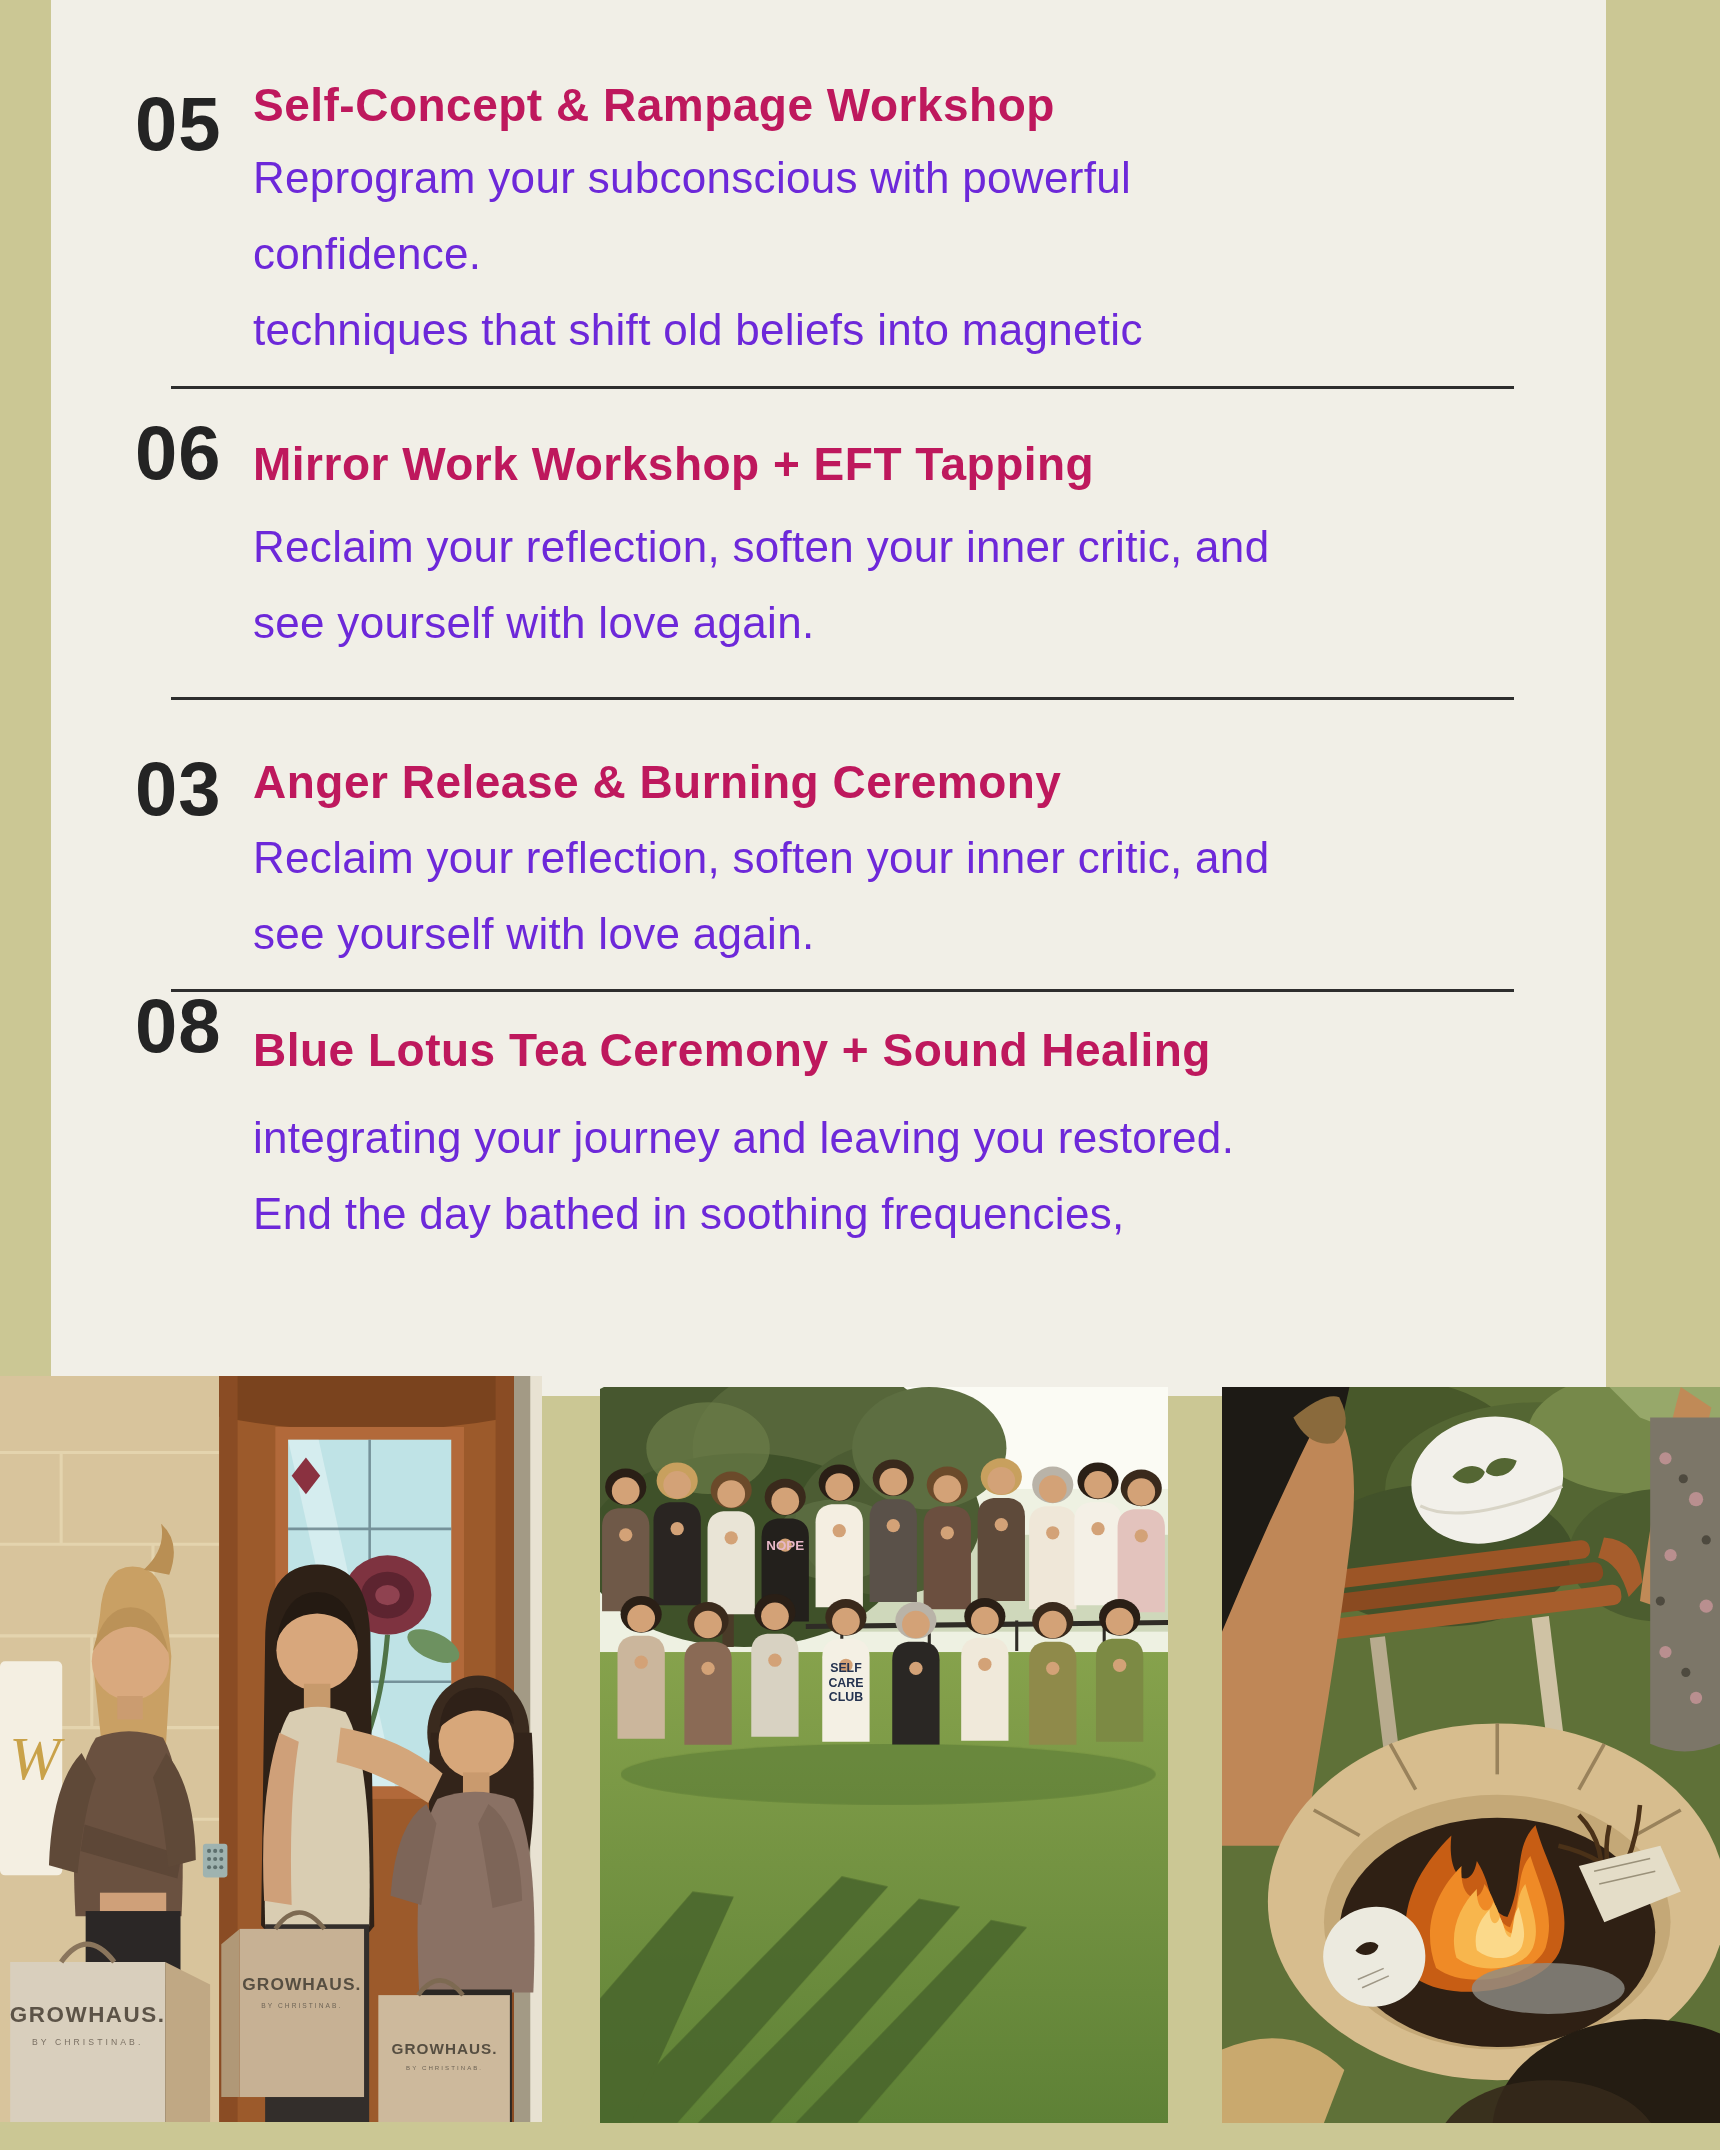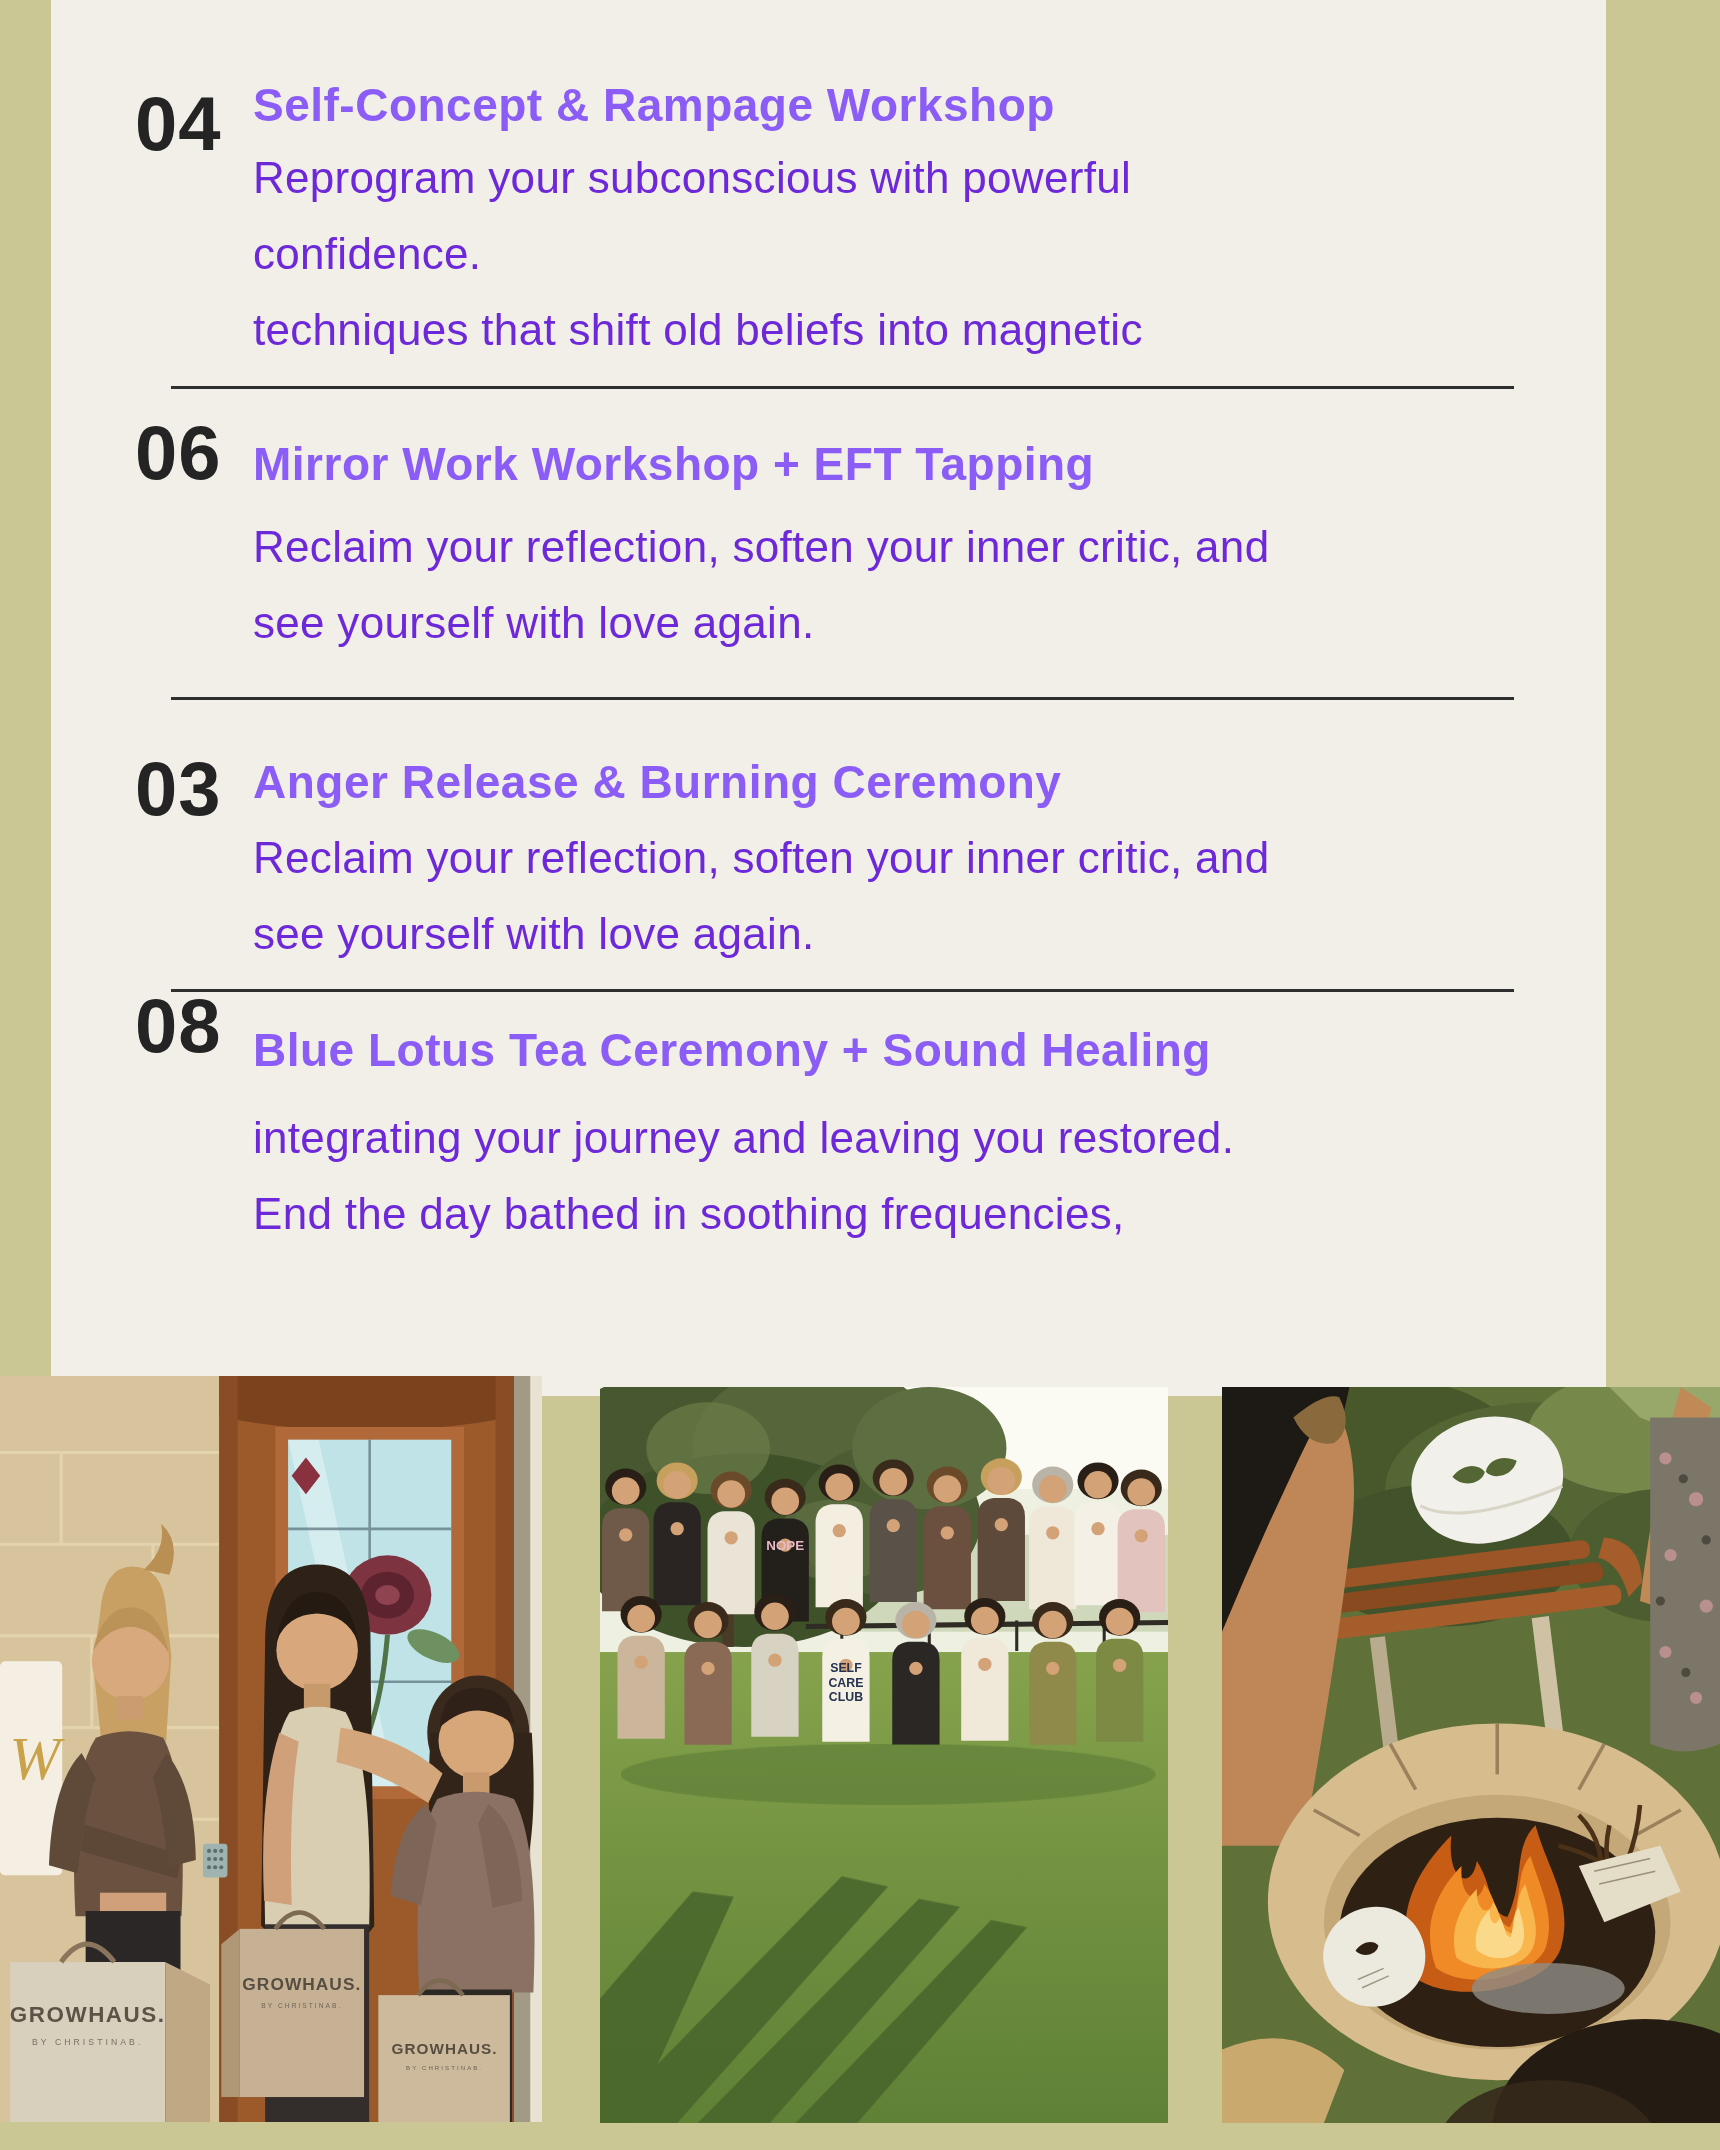--- a/index.html
+++ b/index.html
@@ -2,21 +2,21 @@
 <html style="font-size:8.2px"><head>
 <meta charset="utf-8">
 <style>
   html,body{margin:0;padding:0;background:#cbc794;}
   .page{position:relative;width:1720px;height:2151px;background:#cbc794;overflow:hidden;
         font-family:"Liberation Sans",sans-serif;}
   .card{position:absolute;left:51px;top:0;width:1555px;height:1396px;background:#f1efe7;}
   .num{position:absolute;left:84px;font-weight:700;font-size:76px;line-height:1;
        color:#242424;letter-spacing:1px;}
   .title{position:absolute;left:202px;margin:0;font-weight:700;font-size:46px;line-height:1;
-         color:#8b5cf6;letter-spacing:0.5px;}
+         color:#be185d;letter-spacing:0.5px;}
   .lines{position:absolute;left:202px;font-weight:400;font-size:44px;line-height:76px;
          color:#6d28d9;letter-spacing:0.3px;}
   .lines p{margin:0;}
   .divider{position:absolute;left:120px;width:1343px;height:2.5px;background:#2e2e2e;border:0;margin:0;}
   .n1{top:86px}.t1{top:82px}.d1{top:140px}.v1{top:386px}
   .n2{top:415px}.t2{top:441px}.d2{top:509px}.v2{top:697px}
   .n3{top:751px}.t3{top:759px}.d3{top:820px}.v3{top:989px}
   .n4{top:988px}.t4{top:1027px}.d4{top:1100px}
   .photo{position:absolute;margin:0;padding:0;overflow:hidden;}
   .photo svg{display:block;width:100%;height:100%;}
@@ -26,21 +26,21 @@
   text{font-family:"Liberation Sans",sans-serif;}
   .script{font-family:"Liberation Serif",serif;font-style:italic;}
 </style>
 </head>
 <body>
 
 <div class="page">
 
   <section class="card">
 
-    <div class="num n1">04</div>
+    <div class="num n1">05</div>
     <h2 class="title t1">Self-Concept &amp; Rampage Workshop</h2>
     <div class="lines d1">
       <p>Reprogram your subconscious with powerful</p>
       <p>confidence.</p>
       <p>techniques that shift old beliefs into magnetic</p>
     </div>
     <hr class="divider v1">
 
     <div class="num n2">06</div>
     <h2 class="title t2">Mirror Work Workshop + EFT Tapping</h2>

